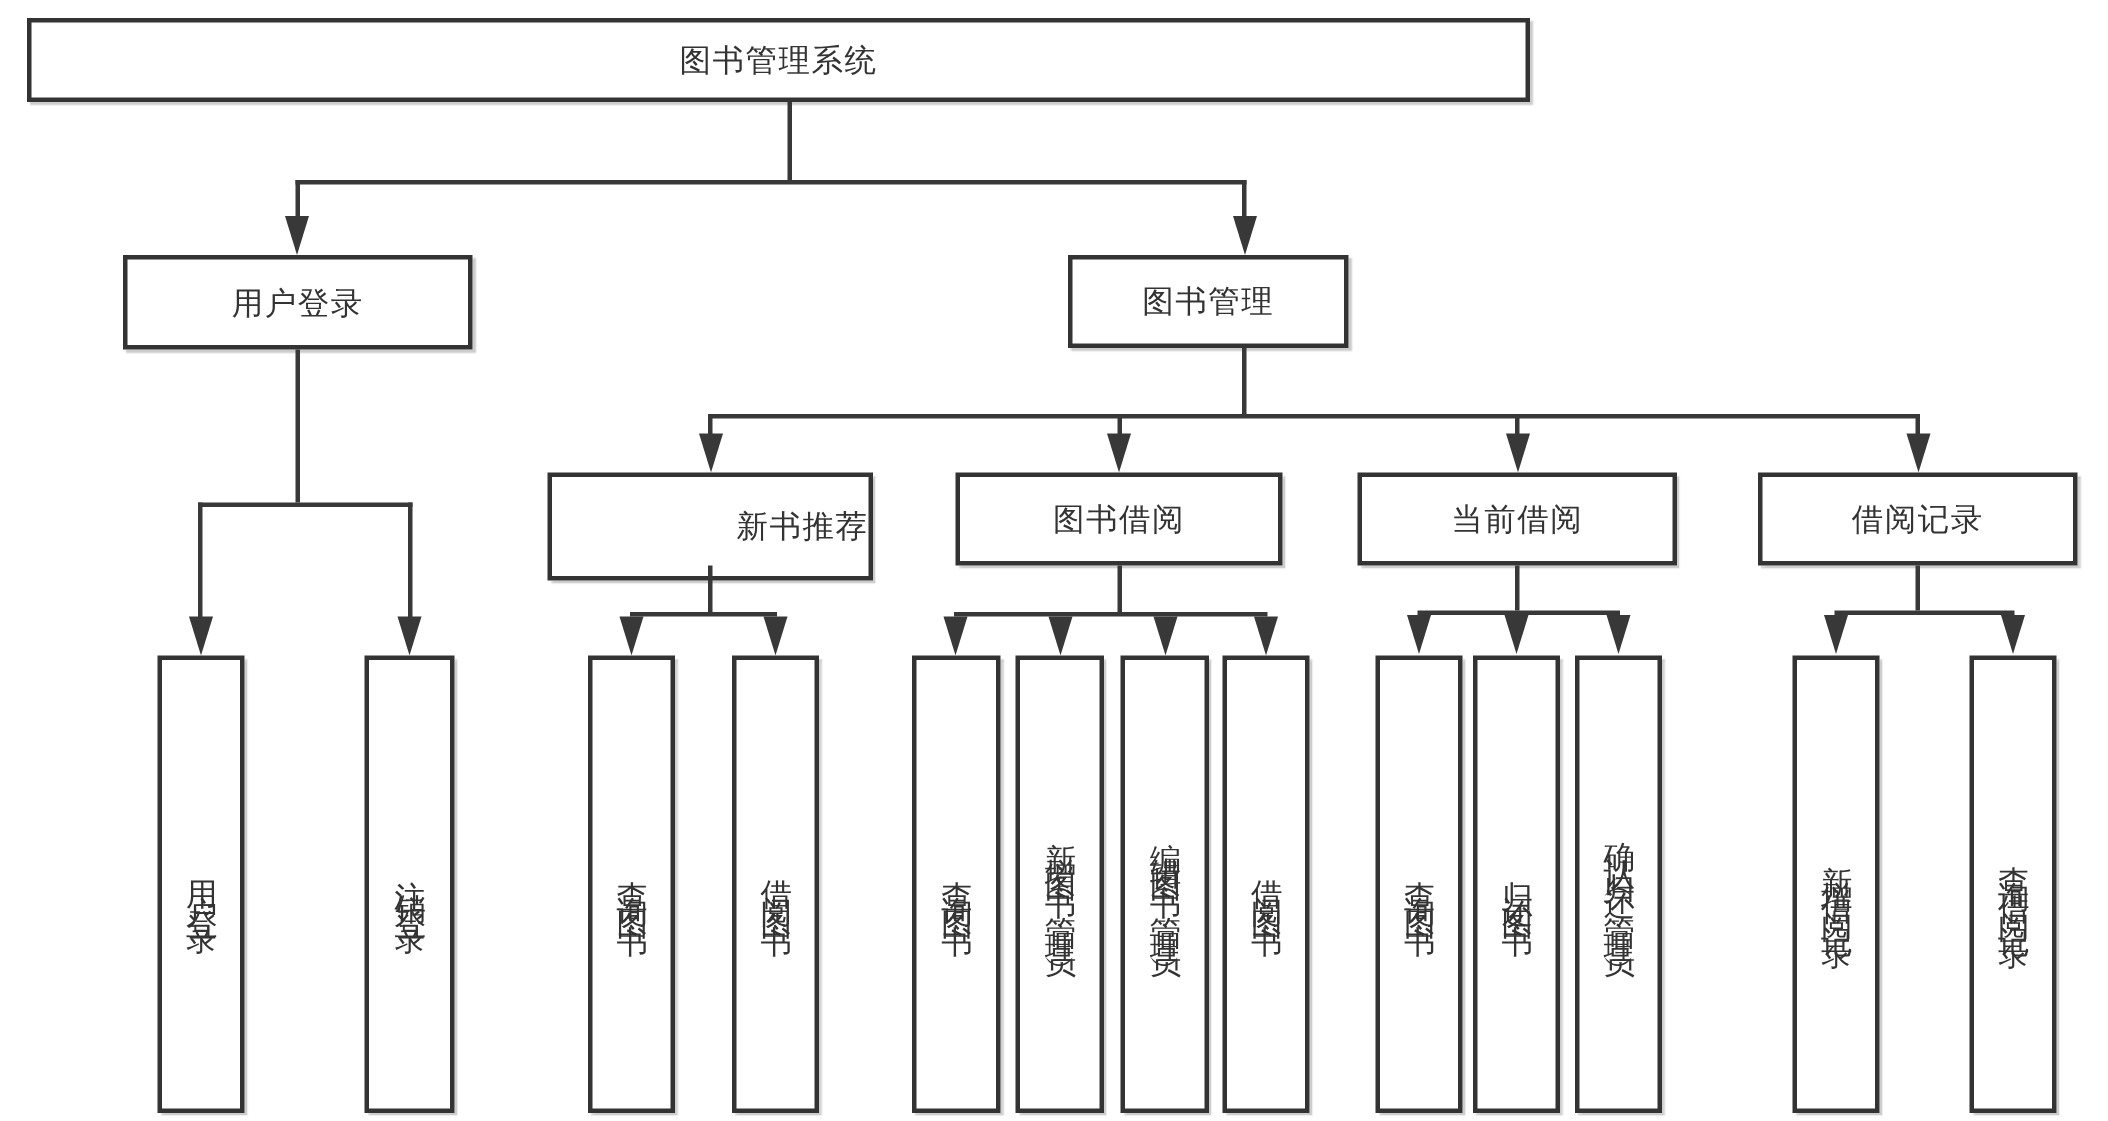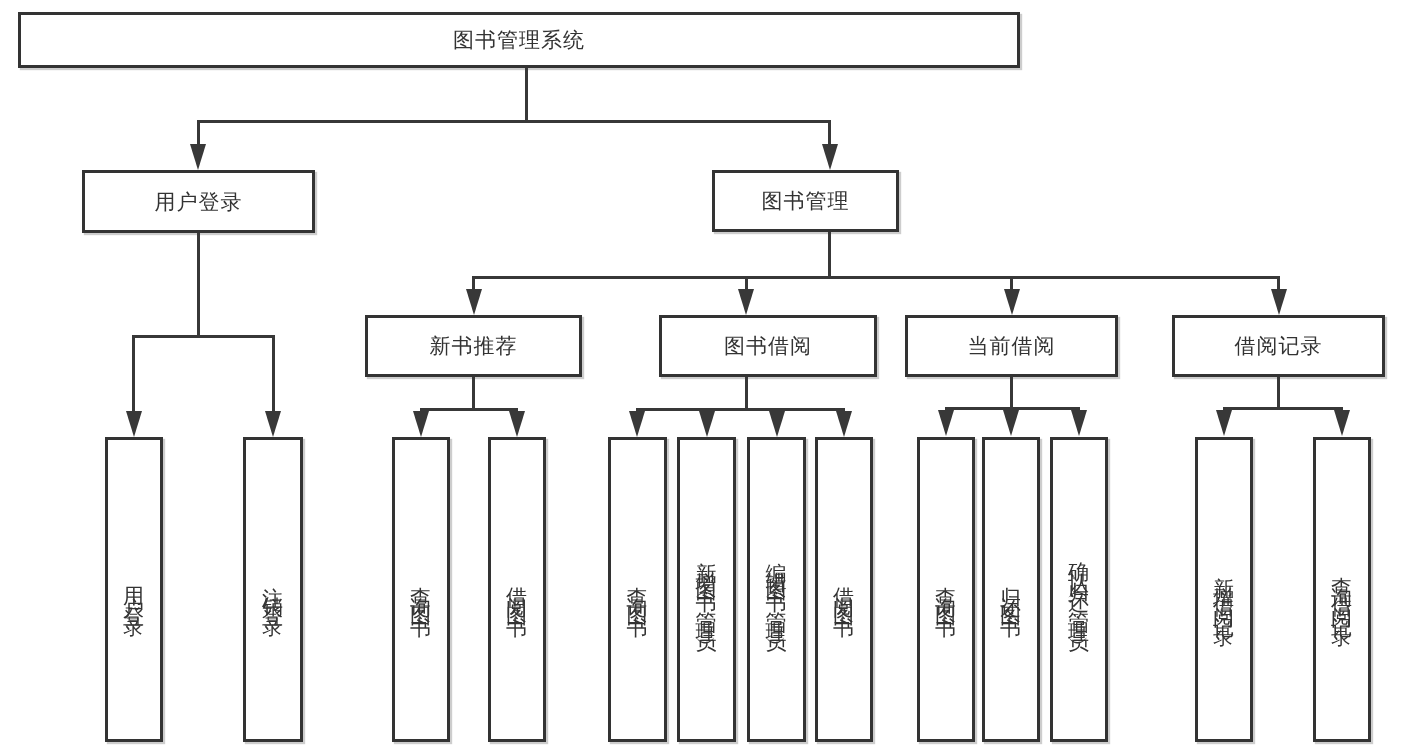--- a/index.html
+++ b/index.html
@@ -61,24 +61,24 @@
     <span>图书管理系统</span>
   </div>
 
   <div class="box" style="left:82px; top:170px; width:233px; height:63px;">
     <span>用户登录</span>
   </div>
   <div class="box" style="left:712px; top:170px; width:187px; height:62px;">
     <span>图书管理</span>
   </div>
 
-  <div class="box" style="left:365px; top:315px; width:217px; height:62px;">
+  <div class="box" style="left:365px; top:315px; width:217px; height:72px;justify-content:flex-end;">
     <span>新书推荐</span>
   </div>
-  <div class="box" style="left:659px; top:315px; width:218px; height:62px;">
+  <div class="box" style="left:637px; top:315px; width:218px; height:62px;">
     <span>图书借阅</span>
   </div>
   <div class="box" style="left:1172px; top:315px; width:213px; height:62px;">
     <span>借阅记录</span>
   </div>
   <div class="box" style="left:905px; top:315px; width:213px; height:62px;">
     <span>当前借阅</span>
   </div>
 
   <div class="box vbox" style="left:105px; top:437px; width:58px; height:305px;">

